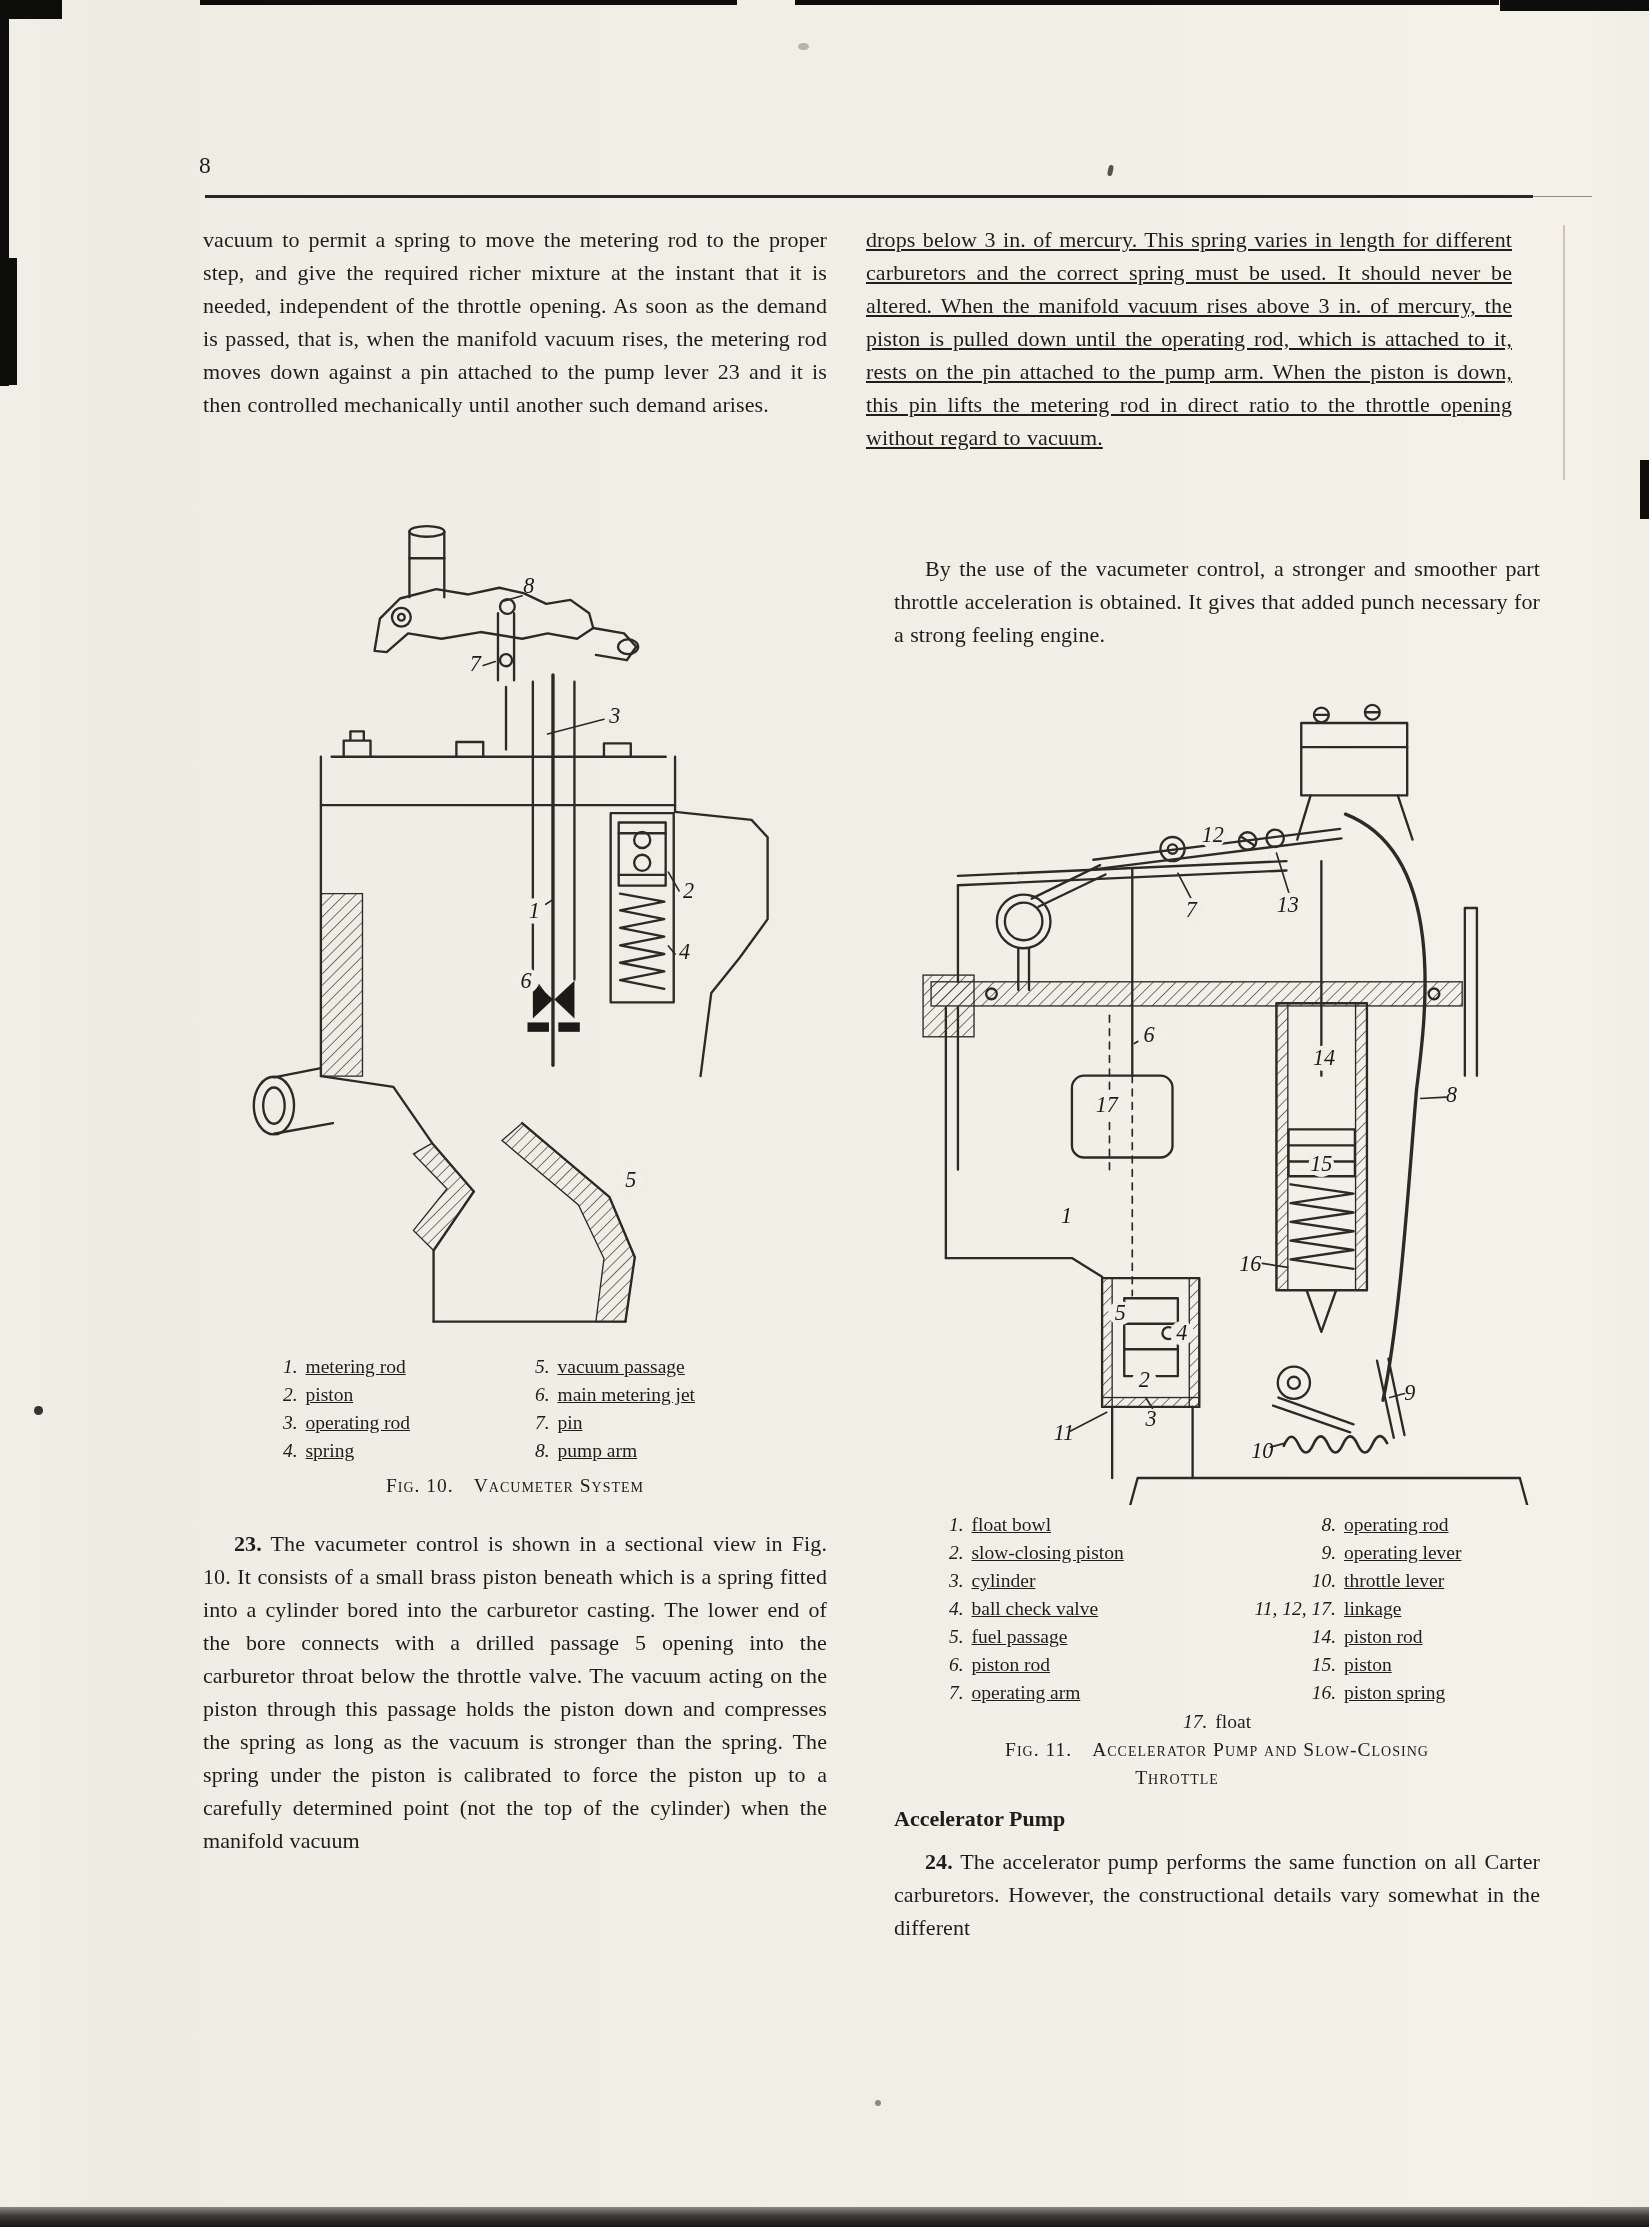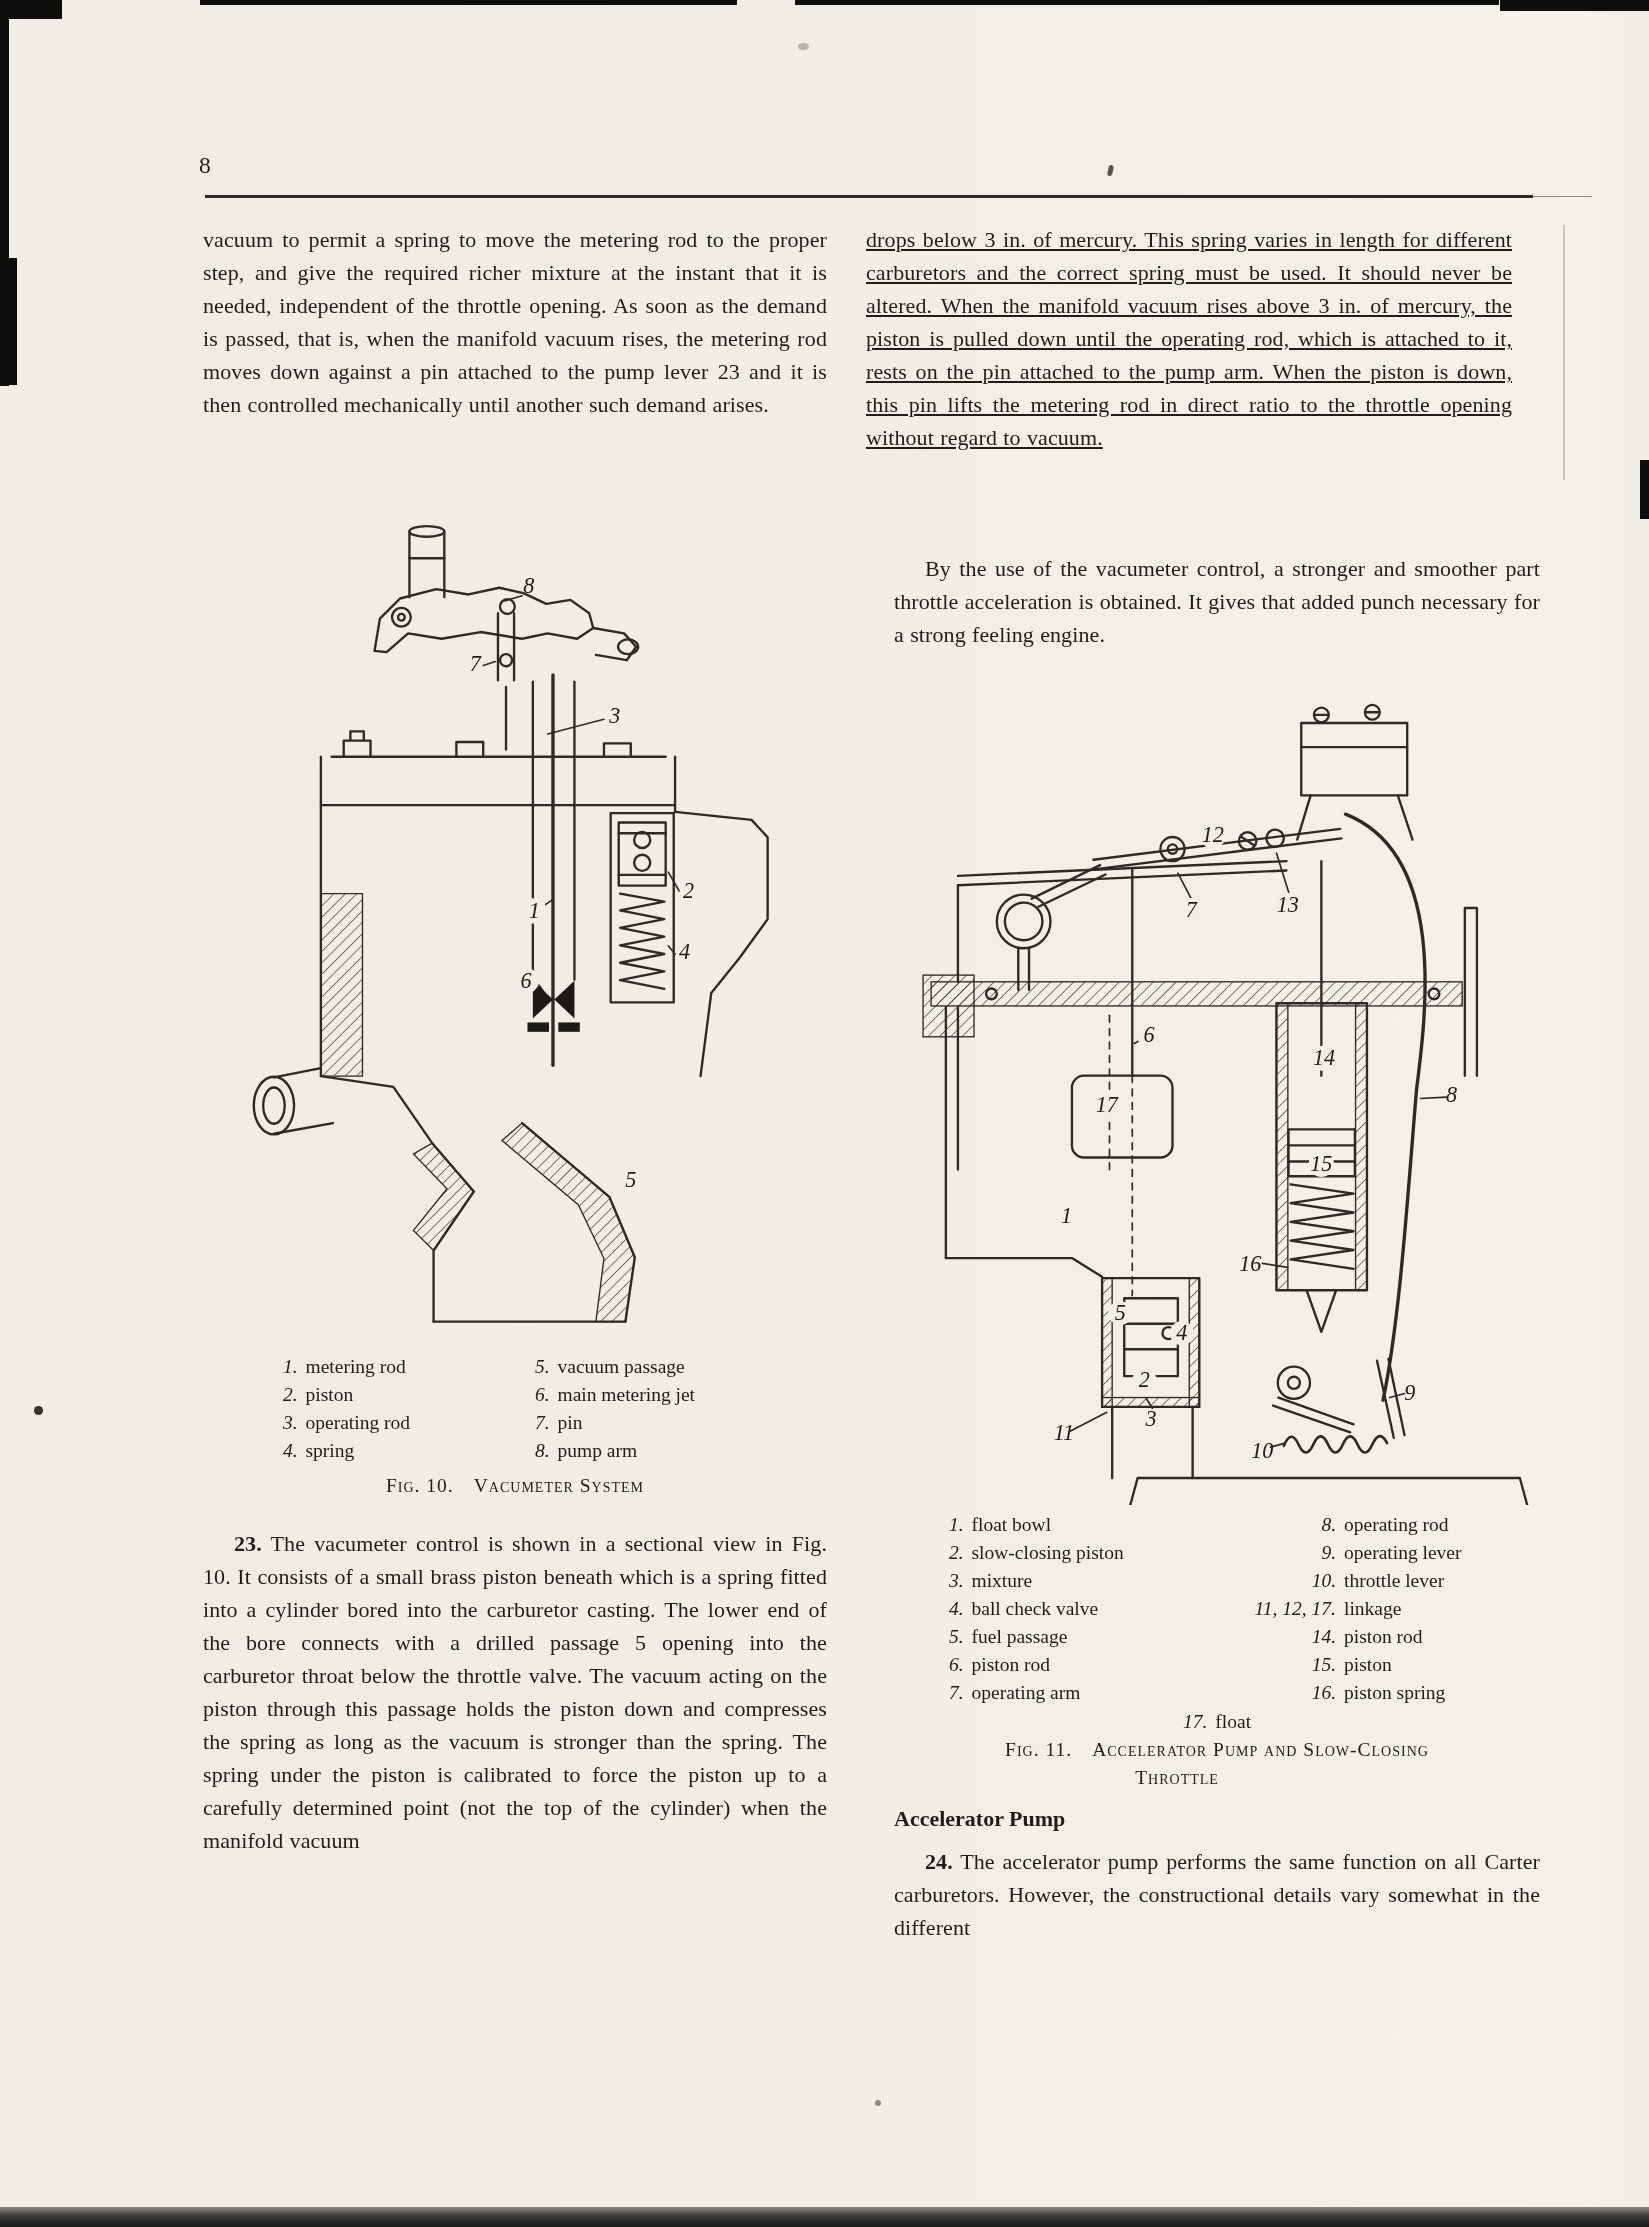--- a/index.html
+++ b/index.html
@@ -14,21 +14,21 @@
   .indent { text-indent:31px; }
   .pnum { font-weight:bold; }
   .pageno { position:absolute; left:199px; top:152px; font-size:23.5px; }
   .runhead { position:absolute; left:205px; top:149px; width:1334px; text-align:center;
              font-size:23px; font-variant:small-caps; letter-spacing:2px; }
   .headrule { position:absolute; left:205px; top:195px; width:1328px; height:2.7px; background:#2a2824; }
   .headrule-ext { position:absolute; left:1533px; top:196px; width:59px; height:1.3px; background:#918e84; }
   .fig-svg { position:absolute; }
   .fig-svg text { font-family:"Liberation Serif","DejaVu Serif",serif; }
   .legend { position:absolute; font-size:19.5px; line-height:28px; }
-  .legend-cols { display:flex; }
+  .legend-cols { display:flex;text-decoration:underline; }
   .lg-num { display:inline-block; text-align:right; font-style:italic; margin-right:8px; white-space:nowrap; }
   .lg-row { white-space:nowrap; }
   .caption { position:absolute; text-align:center; font-size:19.5px; }
   .sc { font-variant:small-caps; letter-spacing:1px; }
   .capgap { margin-left:20px; }
   .heading { position:absolute; font-size:22px; font-weight:bold; }
   .center-line { position:absolute; text-align:center; font-size:19.5px; }
 </style>
 </head>
 <body>
@@ -300,21 +300,21 @@
       <text x="506" y="852">16</text>
       <text x="292" y="614">17</text>
     </g>
   </svg>
 
   <div class="legend" style="left:934px;top:1511px;width:604px;line-height:28px;">
     <div class="legend-cols">
       <div style="width:288px;">
         <div class="lg-row"><span class="lg-num" style="width:29.5px;">1.</span><span>float bowl</span></div>
         <div class="lg-row"><span class="lg-num" style="width:29.5px;">2.</span><span>slow-closing piston</span></div>
-        <div class="lg-row"><span class="lg-num" style="width:29.5px;">3.</span><span>mixture</span></div>
+        <div class="lg-row"><span class="lg-num" style="width:29.5px;">3.</span><span>cylinder</span></div>
         <div class="lg-row"><span class="lg-num" style="width:29.5px;">4.</span><span>ball check valve</span></div>
         <div class="lg-row"><span class="lg-num" style="width:29.5px;">5.</span><span>fuel passage</span></div>
         <div class="lg-row"><span class="lg-num" style="width:29.5px;">6.</span><span>piston rod</span></div>
         <div class="lg-row"><span class="lg-num" style="width:29.5px;">7.</span><span>operating arm</span></div>
       </div>
       <div>
         <div class="lg-row"><span class="lg-num" style="width:114px;">8.</span><span>operating rod</span></div>
         <div class="lg-row"><span class="lg-num" style="width:114px;">9.</span><span>operating lever</span></div>
         <div class="lg-row"><span class="lg-num" style="width:114px;">10.</span><span>throttle lever</span></div>
         <div class="lg-row"><span class="lg-num" style="width:114px;">11, 12, 17.</span><span>linkage</span></div>

